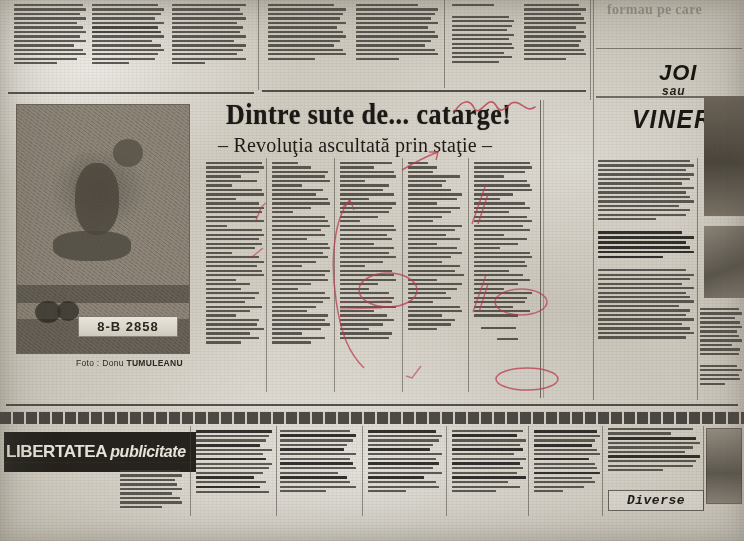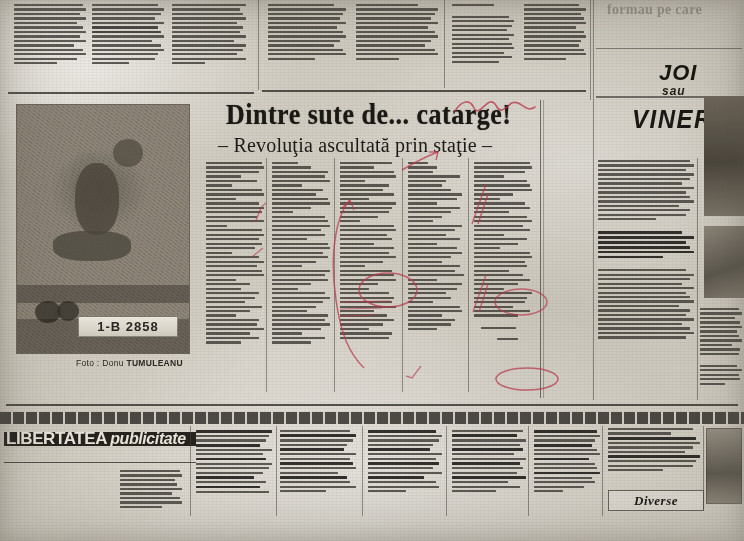--- a/index.html
+++ b/index.html
@@ -112,39 +112,39 @@
   }
 
   
   #perf{
     position:absolute;left:0;top:412px;width:744px;height:12px;
     background:repeating-linear-gradient(90deg,
       #2e2b27 0 11px, #cdc9bf 11px 13px);
     opacity:.82;
   }
   #libertatea{
-    position:absolute;left:4px;top:432px;width:190px;height:14px;
+    position:absolute;left:4px;top:432px;width:190px;height:40px;
     background:#26231f;color:#e6e2d8;
     display:flex;align-items:center;
     font-family:"Liberation Sans",sans-serif;font-weight:bold;font-size:17px;
     letter-spacing:-.4px;padding-left:2px;overflow:hidden;
   }
   #libertatea .it{font-style:italic;font-weight:bold;margin-left:3px;font-size:16px}
   #schimb{
     position:absolute;left:14px;top:476px;width:96px;height:26px;
     border:1px solid rgba(40,37,32,.6);
     display:flex;flex-direction:column;align-items:center;justify-content:center;
     font-family:"Liberation Serif",serif;font-style:italic;font-weight:bold;
     font-size:8.5px;color:#1f1d19;line-height:1.15;background:rgba(255,255,255,.18);
   }
   #diverse{
     position:absolute;left:608px;top:490px;width:94px;height:19px;
     border:1px solid rgba(40,37,32,.65);
     display:flex;align-items:center;justify-content:center;
-    font-family:Liberation Serif, serif;font-style:italic;font-weight:bold;
+    font-family:Liberation Mono, monospace;font-style:italic;font-weight:bold;
     font-size:13px;color:#1d1b17;background:rgba(255,255,255,.18);
     letter-spacing:.5px;
   }
   #small-photo-bl{position:absolute;left:706px;top:428px;width:34px;height:74px;
     background:linear-gradient(180deg,#948d81,#5d584f 60%,#8a8377);
     border:1px solid rgba(40,37,32,.35);}
   
   .ink{position:absolute;pointer-events:none}
   .ink svg{display:block}
 </style>
@@ -286,21 +286,21 @@
     <div class="spk"></div>
     <div class="blob" style="left:52px;top:48px;width:34px;height:86px;border-radius:40% 40% 30% 30%;background:#55504710"></div>
     <div class="blob" style="left:58px;top:58px;width:44px;height:72px;background:#4e4940;border-radius:45%"></div>
     <div class="blob" style="left:36px;top:126px;width:78px;height:30px;background:#514c43;border-radius:40%"></div>
     <div class="blob" style="left:96px;top:34px;width:30px;height:28px;background:#585349;"></div>
     <div class="blob" style="left:18px;top:196px;width:26px;height:22px;background:#3b3830;border-radius:50%"></div>
     <div class="blob" style="left:40px;top:196px;width:22px;height:20px;background:#3b3830;border-radius:50%"></div>
     <div style="position:absolute;left:0;top:180px;width:172px;height:18px;background:rgba(35,32,28,.35)"></div>
     <div style="position:absolute;left:0;top:214px;width:172px;height:34px;background:rgba(30,28,24,.30)"></div>
   </div>
-  <div id="plate">1-B 2858</div>
+  <div id="plate">8-B 2858</div>
   <div id="photo-caption">
     <span>Foto : Donu</span>
     <b>TUMULEANU</b>
   </div>
   <div class="photo" id="photo-topright">
       <div class="spk"></div>
     </div>
   <div class="photo" id="photo-topright2">
       <div class="spk"></div>
     </div>

